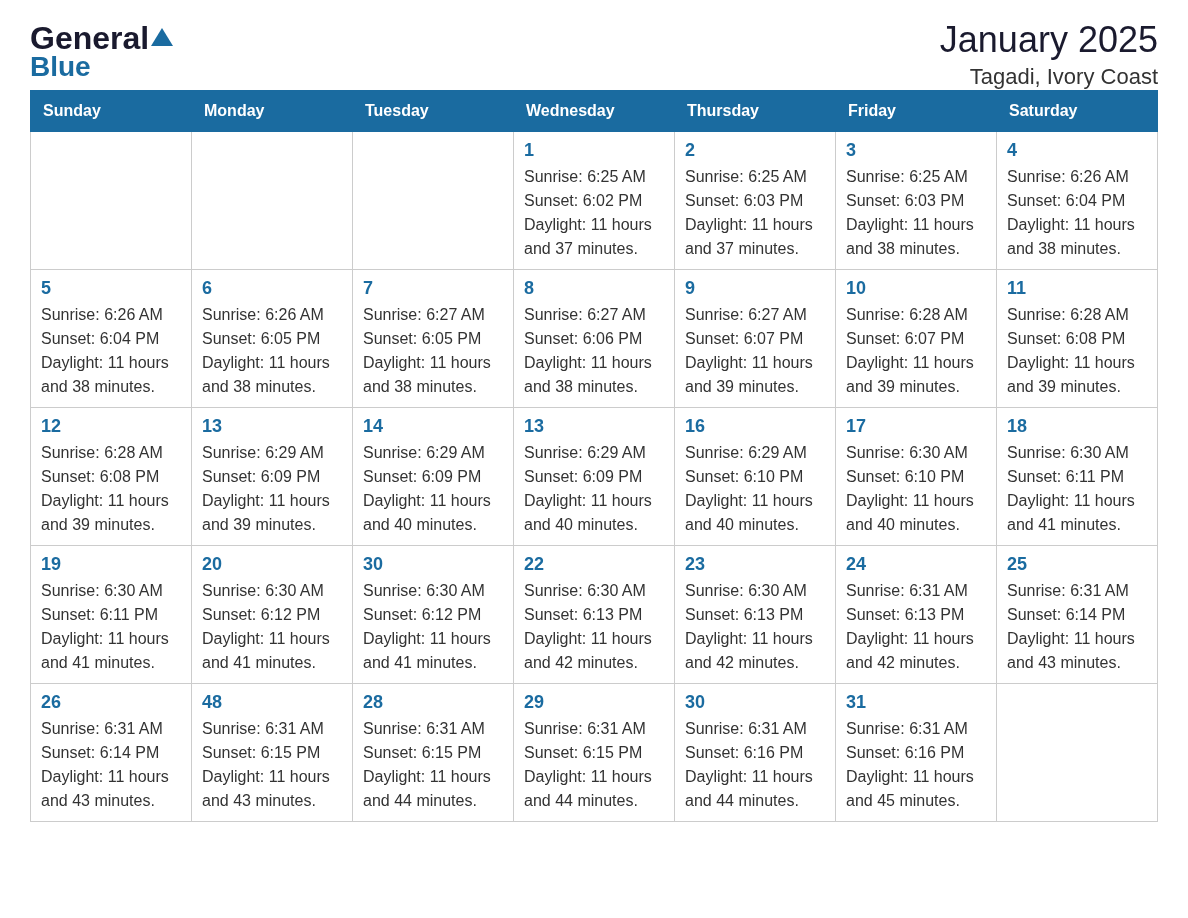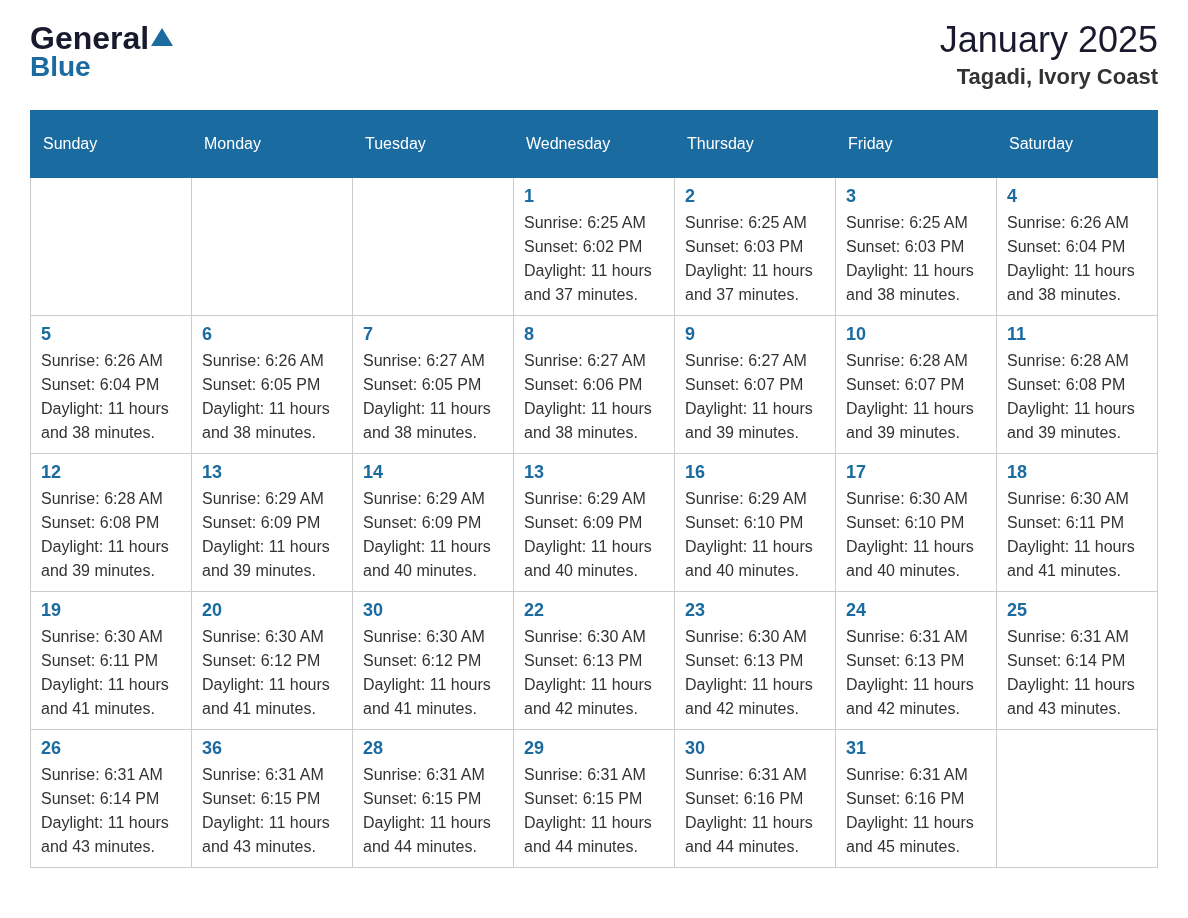--- a/index.html
+++ b/index.html
@@ -7,53 +7,51 @@
       font-family: Arial, sans-serif;
       background: #fff;
       width: 1188px;
       min-height: 918px;
       padding: 20px 30px;
     }
     .header-area {
       display: flex;
       justify-content: space-between;
       align-items: flex-start;
-      margin-bottom: 20px;
     }
     .logo {
       display: flex;
       flex-direction: column;
       align-items: flex-start;
     }
     .title-area {
       text-align: right;
     }
     .calendar-title {
       font-size: 36px;
       font-weight: normal;
       color: #1a1a2e;
       line-height: 1.1;
     }
     .calendar-subtitle {
       font-size: 22px;
       color: #333;
       margin-top: 4px;
-      font-weight: bold;
     }
     .calendar {
       width: 100%;
       border-collapse: collapse;
       table-layout: fixed;
     }
     .calendar thead th {
       background-color: #1a6ba0;
       color: #fff;
       font-size: 16px;
-      font-weight: normal;
-      padding: 24px 12px;
+      font-weight: bold;
+      padding: 11px 12px;
       text-align: left;
       border: 1px solid #1a6ba0;
     }
     .calendar tbody td {
       border: 1px solid #ccc;
       vertical-align: top;
       padding: 8px 10px;
       font-size: 13px;
       color: #333;
       height: 115px;
@@ -272,21 +270,21 @@
         </td>
       </tr>
       <tr>
         <td>
           <span class="day-number">26</span>
           <div class="day-info">Sunrise: 6:31 AM
 Sunset: 6:14 PM
 Daylight: 11 hours and 43 minutes.</div>
         </td>
         <td>
-          <span class="day-number">36</span>
+          <span class="day-number">48</span>
           <div class="day-info">Sunrise: 6:31 AM
 Sunset: 6:15 PM
 Daylight: 11 hours and 43 minutes.</div>
         </td>
         <td>
           <span class="day-number">28</span>
           <div class="day-info">Sunrise: 6:31 AM
 Sunset: 6:15 PM
 Daylight: 11 hours and 44 minutes.</div>
         </td>

